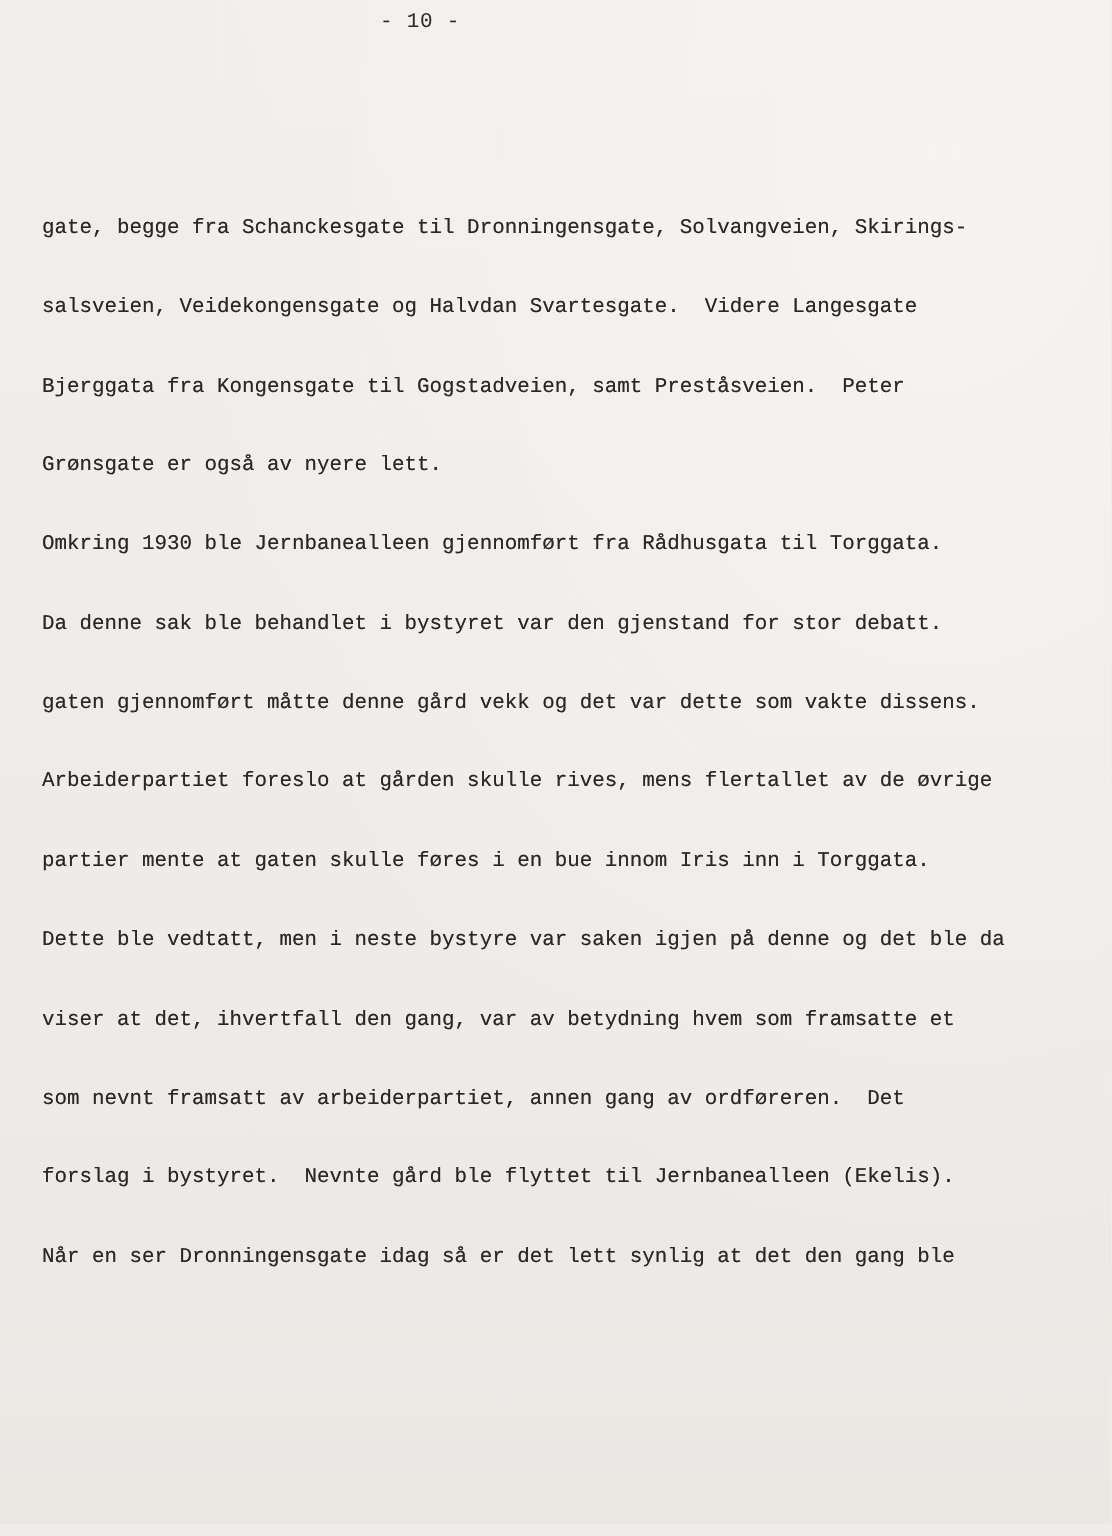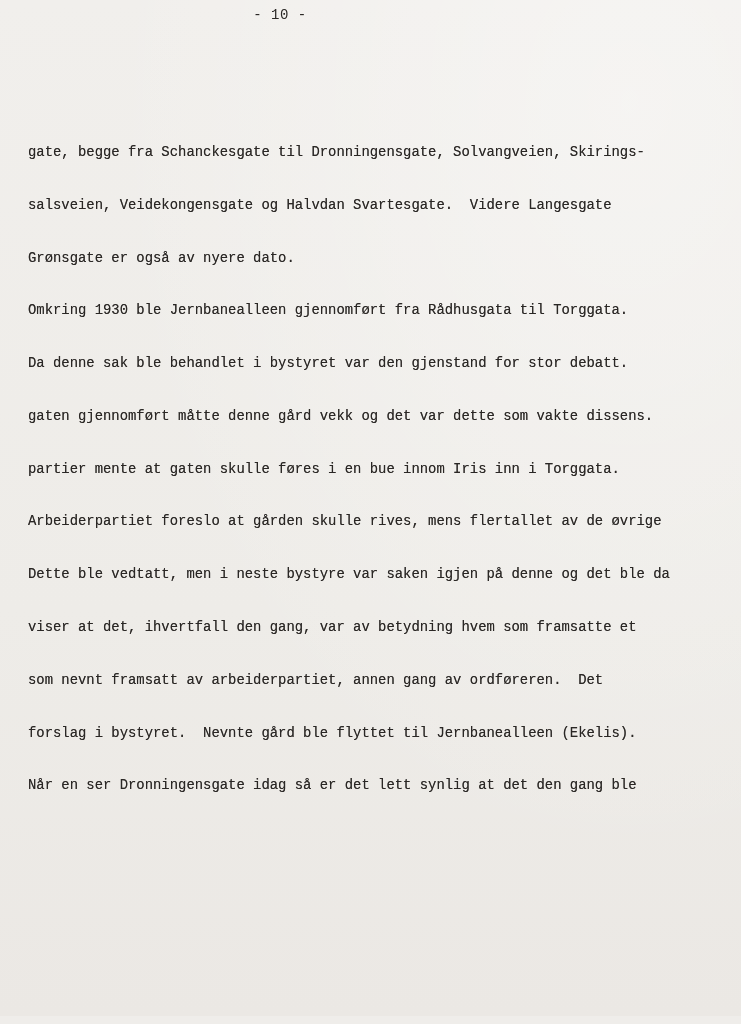--- a/index.html
+++ b/index.html
@@ -58,26 +58,27 @@
 
 <div class="page">
 
   <div class="page-number">- 10 -</div>
 
   <div class="body-text">
 
     <div class="para">
       <span class="line">gate, begge fra Schanckesgate til Dronningensgate, Solvangveien, Skirings-</span>
       <span class="line">salsveien, Veidekongensgate og Halvdan Svartesgate.  Videre Langesgate</span>
-      <span class="line">Grønsgate er også av nyere dato.</span>
+      <span class="line">Bjerggata fra Kongensgate til Gogstadveien, samt Preståsveien.  Peter</span>
+      <span class="line">Grønsgate er også av nyere lett.</span>
       <span class="line">Omkring 1930 ble Jernbanealleen gjennomført fra Rådhusgata til Torggata.</span>
       <span class="line">Da denne sak ble behandlet i bystyret var den gjenstand for stor debatt.</span>
       <span class="line">gaten gjennomført måtte denne gård vekk og det var dette som vakte dissens.</span>
+      <span class="line">Arbeiderpartiet foreslo at gården skulle rives, mens flertallet av de øvrige</span>
       <span class="line">partier mente at gaten skulle føres i en bue innom Iris inn i Torggata.</span>
-      <span class="line">Arbeiderpartiet foreslo at gården skulle rives, mens flertallet av de øvrige</span>
       <span class="line">Dette ble vedtatt, men i neste bystyre var saken igjen på denne og det ble da</span>
       <span class="line">viser at det, ihvertfall den gang, var av betydning hvem som framsatte et</span>
       <span class="line">som nevnt framsatt av arbeiderpartiet, annen gang av ordføreren.  Det</span>
       <span class="line">forslag i bystyret.  Nevnte gård ble flyttet til Jernbanealleen (Ekelis).</span>
       <span class="line">Når en ser Dronningensgate idag så er det lett synlig at det den gang ble</span>
       
     </div>
 
     
 

